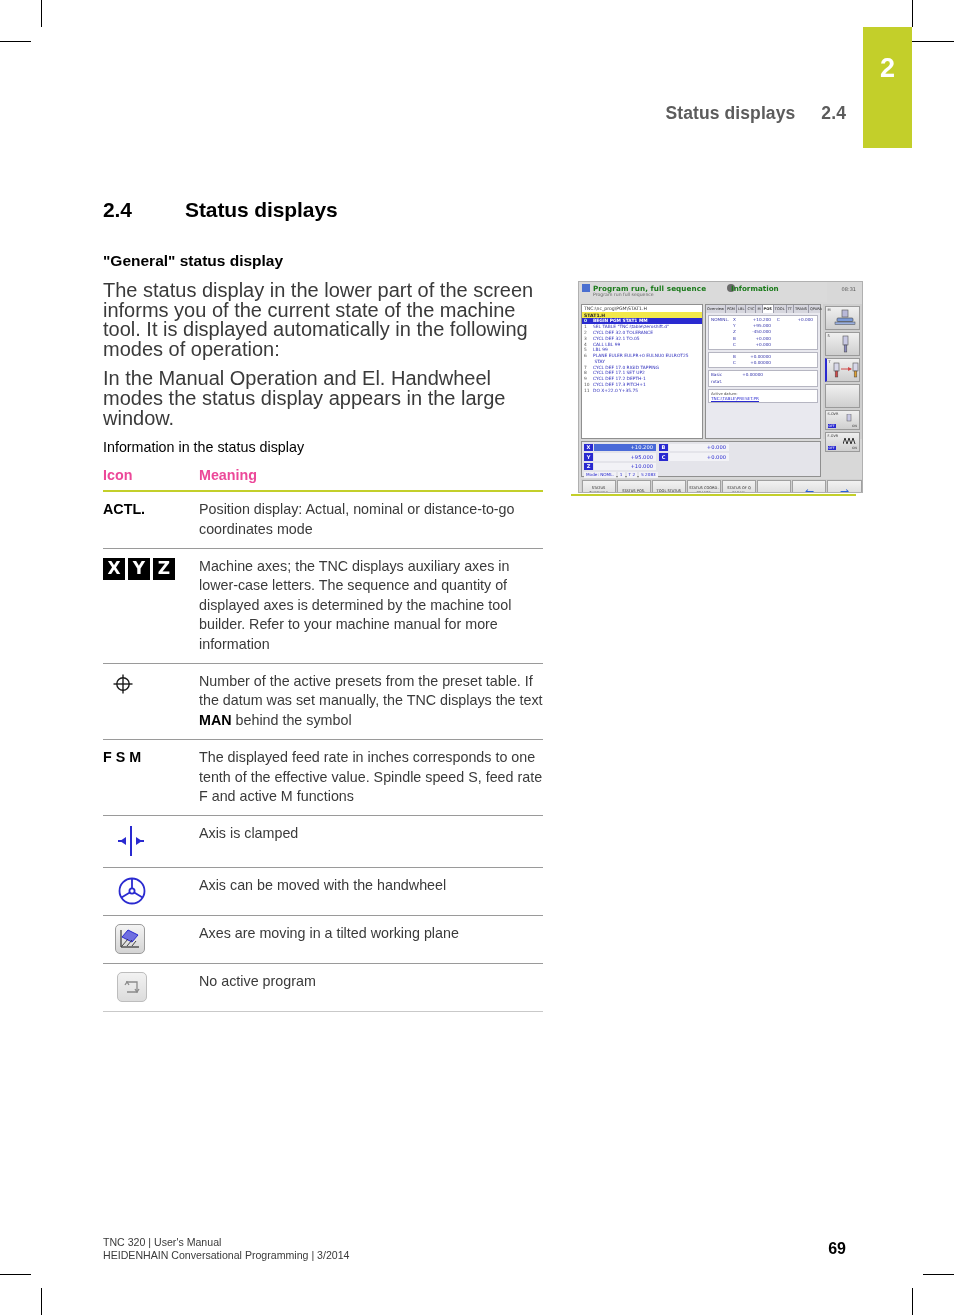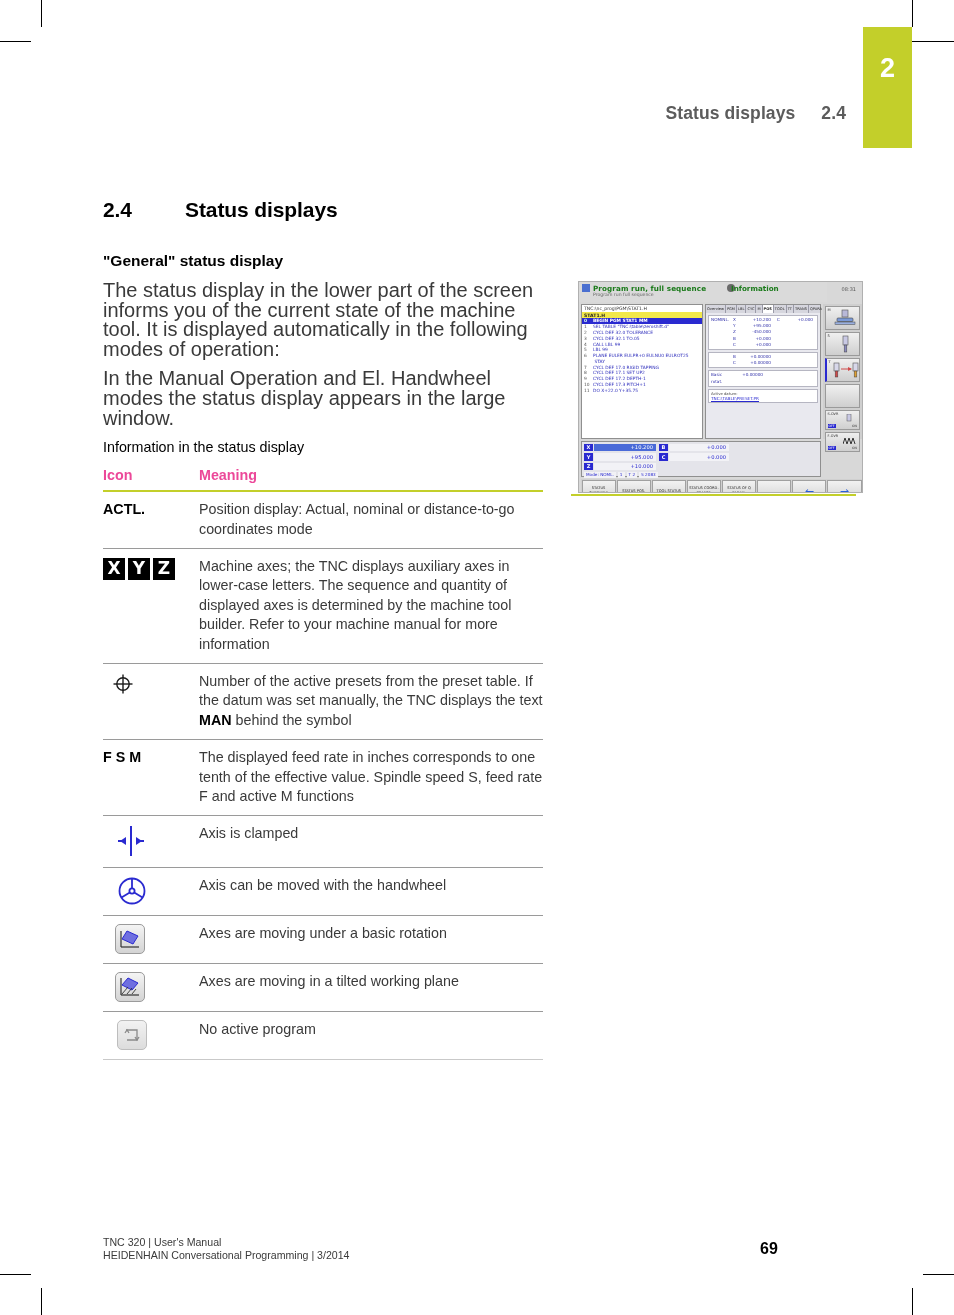--- a/index.html
+++ b/index.html
@@ -325,21 +325,21 @@
   }
   .s-arrow { font-size: 11px; color: #2a5fd8; line-height: 9px; }
 
   
   .footer {
     position: absolute; left: 103px; top: 1236px;
     font-size: 10.6px; line-height: 13.4px; color: #3a3a3a;
   }
   .pageno {
     position: absolute; left: 760px; top: 1240px;
-    width: 86px; 
+    width: 86px; text-align: right;
     font-size: 16px; font-weight: bold; color: #000;
   }
 </style>
 </head>
 <body>
 
 <div class="crop crop-tl-v"></div>
 <div class="crop crop-tl-h"></div>
 <div class="crop crop-tr-v"></div>
 <div class="crop crop-tr-h"></div>
@@ -437,34 +437,20 @@
               <circle cx="15" cy="15" r="2.6" fill="none" stroke="#2a2ad0" stroke-width="1.8"></circle>
               <line x1="15" y1="12.4" x2="15" y2="2.6" stroke="#2a2ad0" stroke-width="1.8"></line>
               <line x1="12.8" y1="16.4" x2="4.5" y2="21.5" stroke="#2a2ad0" stroke-width="1.8"></line>
               <line x1="17.2" y1="16.4" x2="25.5" y2="21.5" stroke="#2a2ad0" stroke-width="1.8"></line>
             </svg>
           </div>
         </td>
         <td class="c-mean">Axis can be moved with the handwheel</td>
       </tr>
 
-      <tr>
-        <td class="c-icon">
-          <div class="ico-wrap" style="padding-left:12px;">
-            <div class="ico-btn">
-              <svg width="24" height="24" viewBox="0 0 24 24">
-                <polygon points="9,4 20,9 15,17 4,12" fill="#6f6fe0" stroke="#2a2ad0" stroke-width="1"></polygon>
-                <line x1="3" y1="4" x2="3" y2="20" stroke="#333" stroke-width="1.2"></line>
-                <line x1="3" y1="20" x2="21" y2="20" stroke="#333" stroke-width="1.2"></line>
-              </svg>
-            </div>
-          </div>
-        </td>
-        <td class="c-mean">Axes are moving under a basic rotation</td>
-      </tr>
 
       <tr>
         <td class="c-icon">
           <div class="ico-wrap" style="padding-left:12px;">
             <div class="ico-btn">
               <svg width="24" height="24" viewBox="0 0 24 24">
                 <polygon points="10,3 20,8 14,15 4,10" fill="#6f6fe0" stroke="#2a2ad0" stroke-width="1"></polygon>
                 <line x1="3" y1="3" x2="3" y2="20" stroke="#333" stroke-width="1.2"></line>
                 <line x1="3" y1="20" x2="21" y2="20" stroke="#333" stroke-width="1.2"></line>
                 <line x1="4" y1="19" x2="10" y2="12" stroke="#333" stroke-width="0.9"></line>

